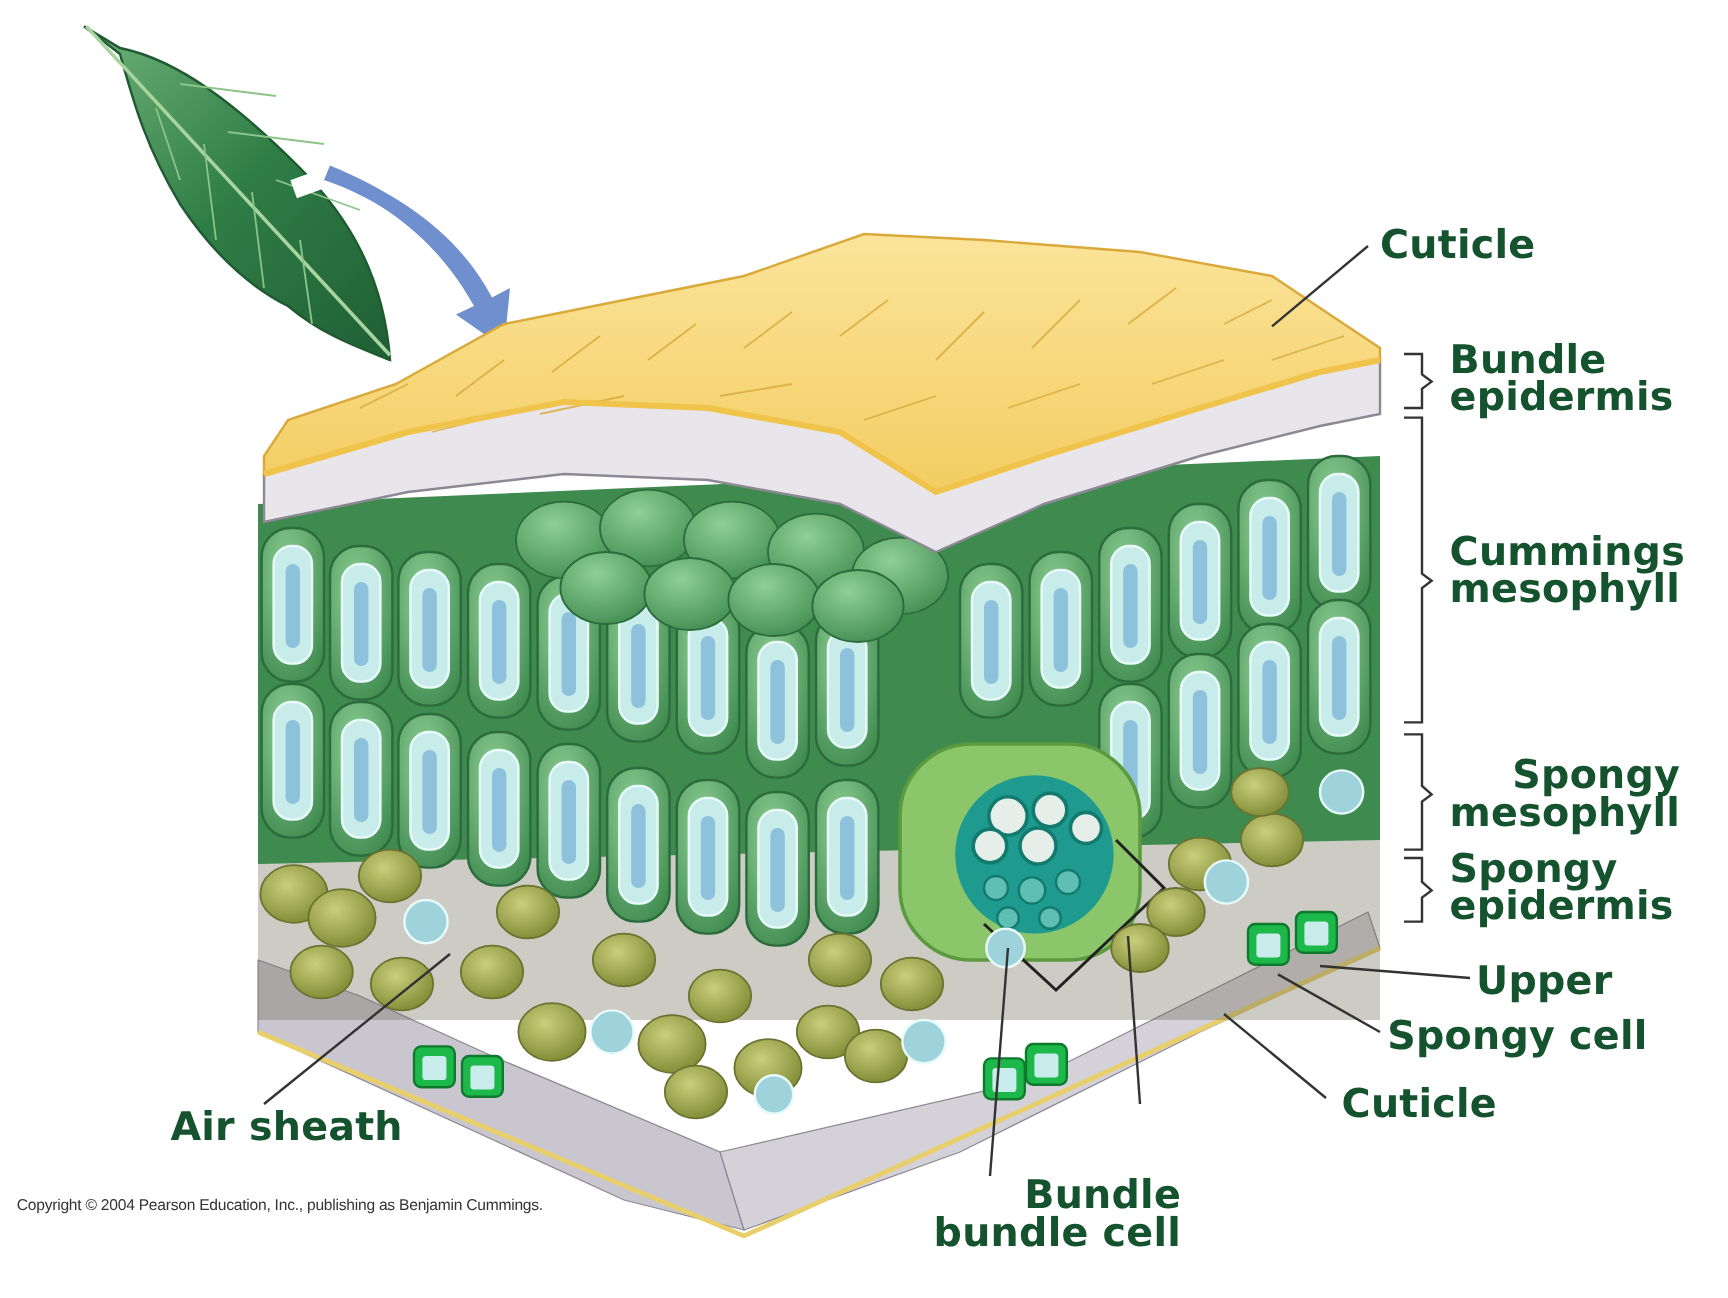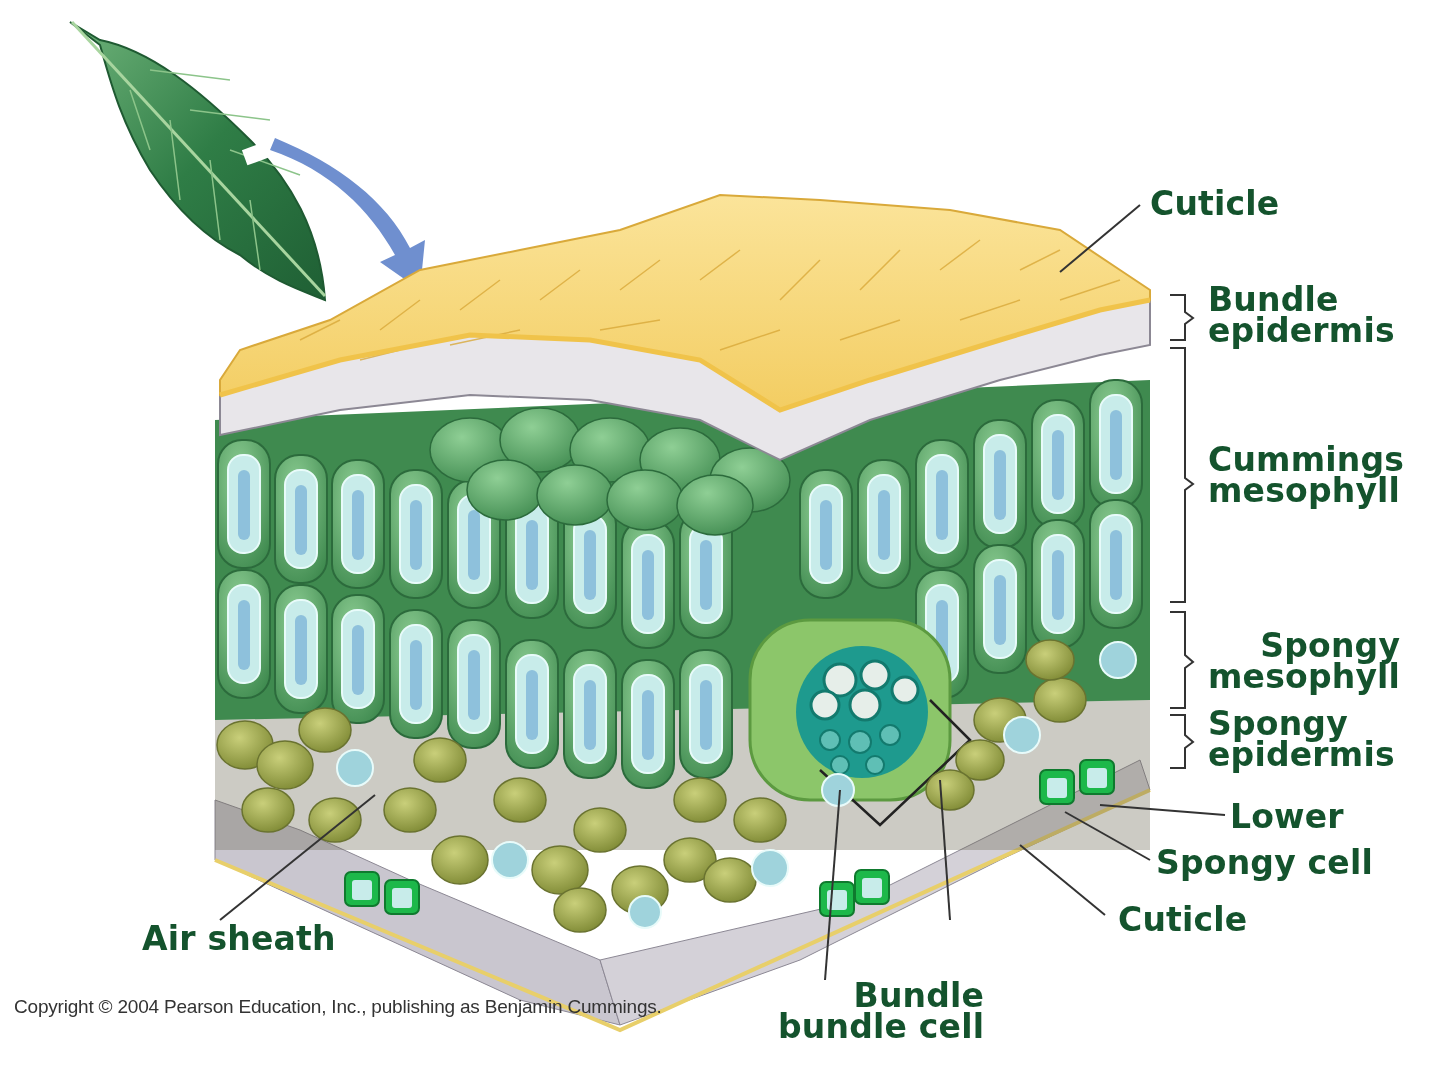--- a/index.html
+++ b/index.html
@@ -1,21 +1,21 @@
 <!DOCTYPE html>
 <html><head>
 <meta charset="utf-8">
 <style>
   html, body { margin: 0; padding: 0; background: #ffffff; }
   body { width: 1440px; height: 1082px; position: relative; overflow: hidden;
          font-family: "DejaVu Sans", "Liberation Sans", sans-serif; }
   #stage { position: absolute; left: 0; top: 0; width: 1440px; height: 1082px; }
   .label { position: absolute; color: #14532d; font-size: 33px; font-weight: bold;
            line-height: 31px; letter-spacing: 0.2px; white-space: nowrap; }
-  .copyright { position: absolute; left: 14px; top: 996px; font-size: 19px;
+  .copyright { position: absolute; left: 14px; top: 996px; font-size: 13px;
                color: #333; font-family: "Liberation Sans", sans-serif; letter-spacing: -0.2px; }
 </style>
 </head>
 <body>
 
 <div id="stage">
 <svg width="1440" height="1082" viewBox="0 0 1440 1082" xmlns="http://www.w3.org/2000/svg">
   <defs>
     <linearGradient id="leafGrad" x1="0" y1="0" x2="1" y2="1">
       <stop offset="0" stop-color="#6fb37a"></stop>
@@ -272,21 +272,21 @@
   <div class="label" style="left:1208px;top:630px;text-align:right;">
     <div>Spongy</div>
     <div>mesophyll</div>
   </div>
 
   <div class="label" style="left:1208px;top:708px;">
     <div>Spongy</div>
     <div>epidermis</div>
   </div>
 
-  <div class="label" style="left:1230px;top:801px;">Lower</div>
+  <div class="label" style="left:1230px;top:801px;">Upper</div>
   <div class="label" style="left:1156px;top:847px;">Spongy cell</div>
   <div class="label" style="left:1118px;top:904px;">Cuticle</div>
 
 
   <div class="label" style="left:778px;top:980px;text-align:right;">
     <div>Bundle</div>
     <div>bundle cell</div>
   </div>
 
   <div class="label" style="left:142px;top:923px;">Air sheath</div>

